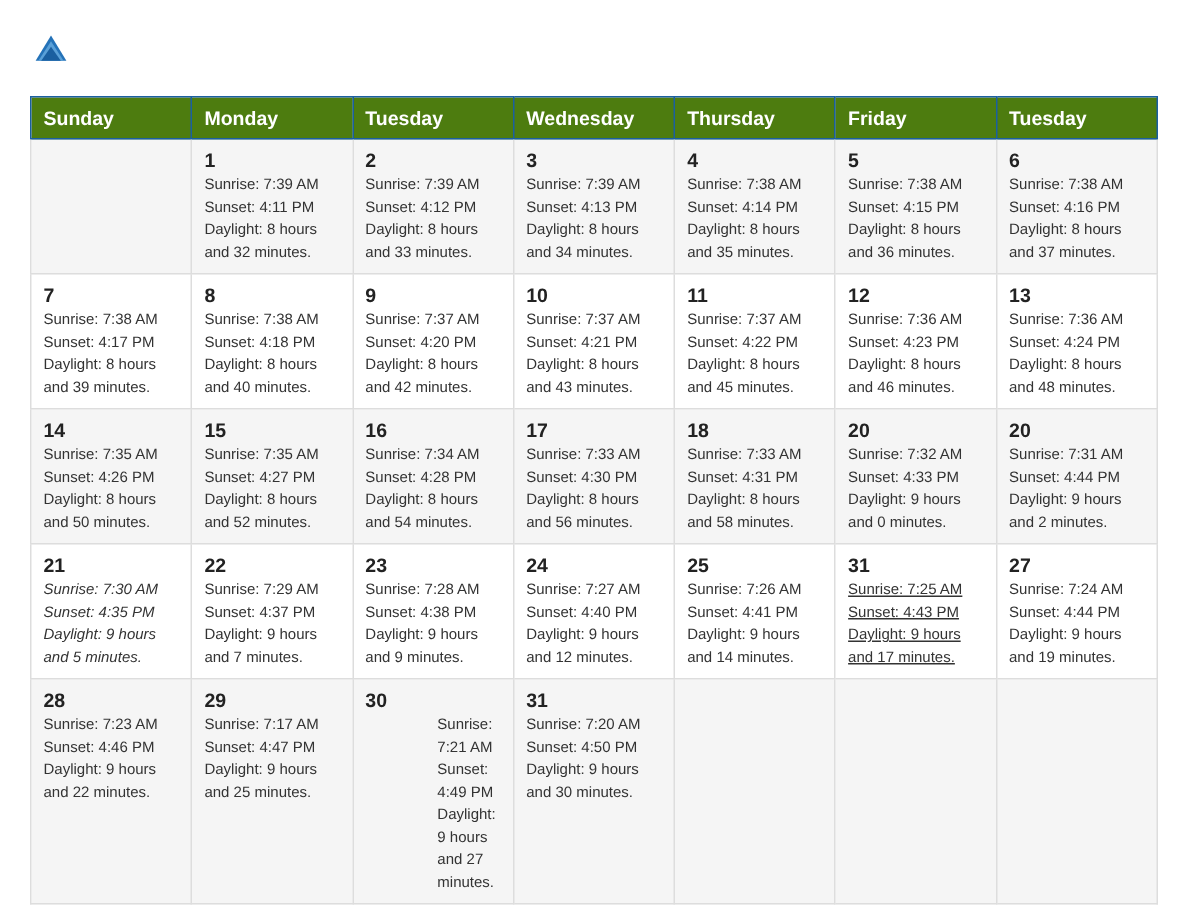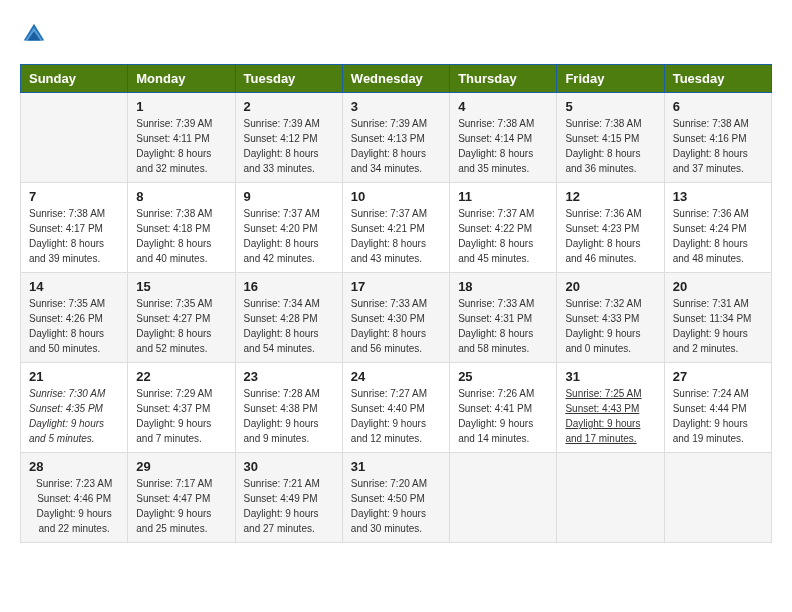--- a/index.html
+++ b/index.html
@@ -262,21 +262,21 @@
         <td>
           <span class="day-number">20</span>
           <div class="cell-content" style="white-space: pre-line;">Sunrise: 7:32 AM
 Sunset: 4:33 PM
 Daylight: 9 hours
 and 0 minutes.</div>
         </td>
         <td>
           <span class="day-number">20</span>
           <div class="cell-content" style="white-space: pre-line;">Sunrise: 7:31 AM
-Sunset: 11:34 PM
+Sunset: 4:44 PM
 Daylight: 9 hours
 and 2 minutes.</div>
         </td>
       </tr>
       <tr>
         <td>
           <span class="day-number">21</span>
           <div class="cell-content" style="white-space: pre-line; font-style: italic;">Sunrise: 7:30 AM
 Sunset: 4:35 PM
 Daylight: 9 hours
@@ -321,35 +321,35 @@
           <span class="day-number">27</span>
           <div class="cell-content" style="white-space: pre-line;">Sunrise: 7:24 AM
 Sunset: 4:44 PM
 Daylight: 9 hours
 and 19 minutes.</div>
         </td>
       </tr>
       <tr>
         <td>
           <span class="day-number">28</span>
-          <div class="cell-content" style="white-space: pre-line; text-align: center;">Sunrise: 7:23 AM
+          <div class="cell-content" style="white-space: pre-line;">Sunrise: 7:23 AM
 Sunset: 4:46 PM
 Daylight: 9 hours
 and 22 minutes.</div>
         </td>
         <td>
           <span class="day-number">29</span>
           <div class="cell-content" style="white-space: pre-line;">Sunrise: 7:17 AM
 Sunset: 4:47 PM
 Daylight: 9 hours
 and 25 minutes.</div>
         </td>
         <td>
           <span class="day-number">30</span>
-          <div class="cell-content" style="white-space: pre-line;">Sunrise: 7:21 AM
+          <div class="cell-content" style="white-space: pre-line; margin-left: 48px;">Sunrise: 7:21 AM
 Sunset: 4:49 PM
 Daylight: 9 hours
 and 27 minutes.</div>
         </td>
         <td>
           <span class="day-number">31</span>
           <div class="cell-content" style="white-space: pre-line;">Sunrise: 7:20 AM
 Sunset: 4:50 PM
 Daylight: 9 hours
 and 30 minutes.</div>

